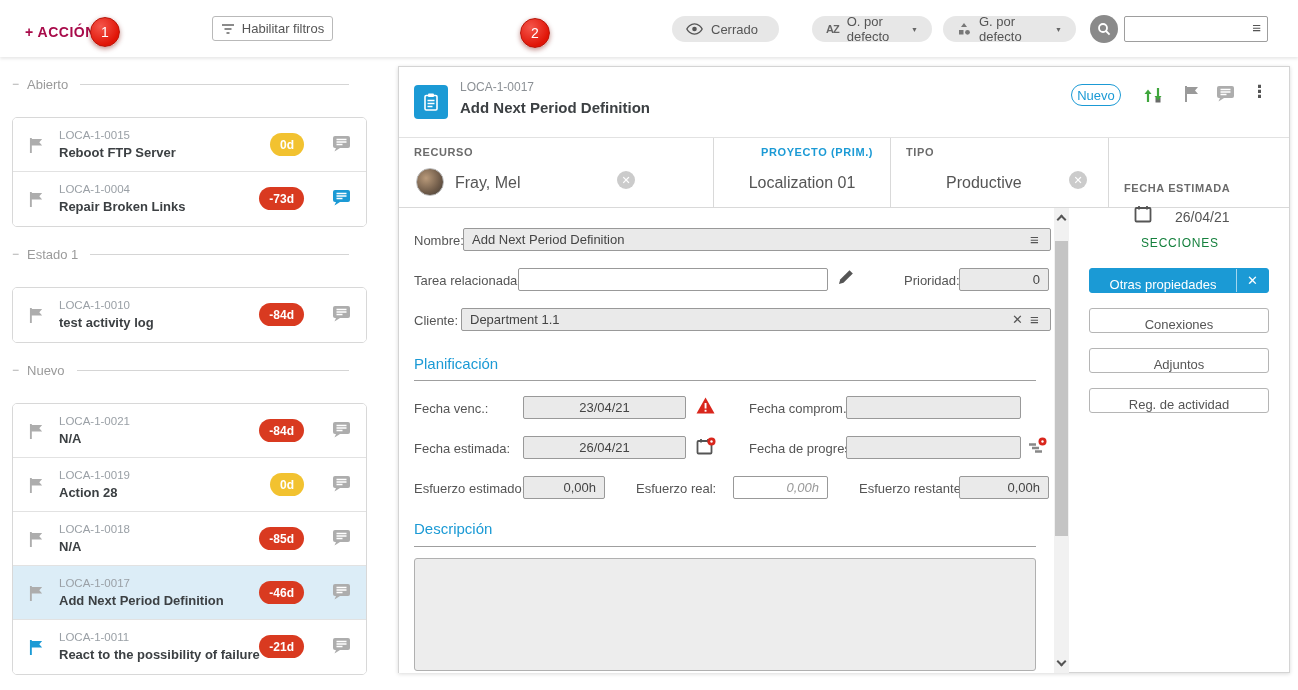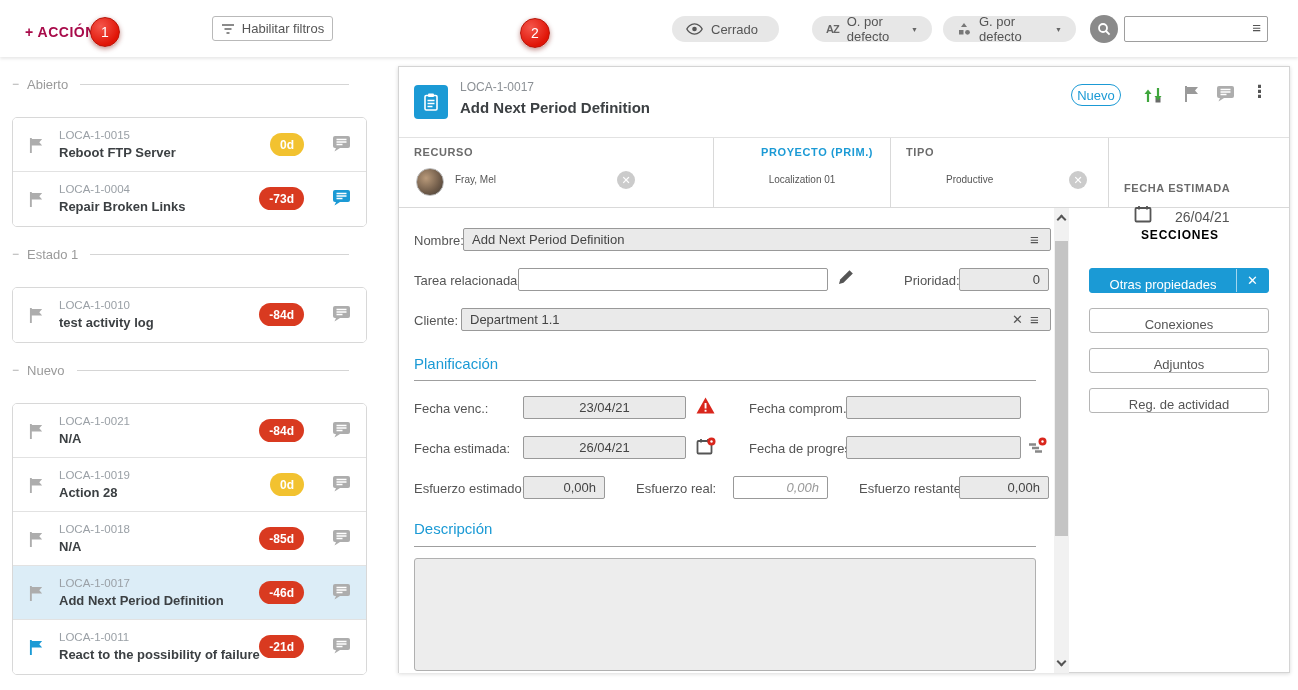--- a/index.html
+++ b/index.html
@@ -79,21 +79,21 @@
   .f-row { position:absolute; left:0; top:71px; width:100%; height:70px; border-bottom:1px solid #d9d9d9; }
   .f-cell { position:absolute; top:0; height:70px; border-right:1px solid #d9d9d9; }
   .f-cell:last-child { border-right:none;margin-top:36px; }
   .fc-recurso { left:0; width:315px; } .fc-proyecto { left:315px; width:177px; }
   .fc-tipo { left:492px; width:218px; } .fc-fecha { left:710px; width:182px; }
   .f-label { position:absolute; left:15px; top:8px; font-size:11px; font-weight:bold; letter-spacing:.6px;
     color:#6b6b6b; text-transform:uppercase; }
   .f-label.blue { color:var(--accent-blue);padding-left:32px; }
   .avatar { position:absolute; left:17px; top:30px; width:28px; height:28px; border-radius:50%;
     border:1px solid #bbb; background:radial-gradient(circle at 35% 35%, #b99a7a, #6e5a48 60%, #3f3a35); }
-  .f-value { position:absolute; font-size:10px; color:#555; }
+  .f-value { position:absolute; font-size:16px; color:#555; }
   .clear-x { position:absolute; width:18px; height:18px; border-radius:50%; background:#cbcbcb;
     color:#fff; font-size:11px; display:flex; align-items:center; justify-content:center; cursor:pointer; }
 
   
   .d-body { position:absolute; left:0; top:141px; width:100%; height:465px; }
   .form-area { position:absolute; left:0; top:0; width:655px; height:465px; background:#fff; }
   .lbl { position:absolute; font-size:13px; color:#555; }
   .inp { position:absolute; height:23px; border:1px solid #999; border-radius:2px; font-size:13px;
     color:#444; padding:0 8px; outline:none; background:#fff;
     font-family:"Liberation Sans","DejaVu Sans",sans-serif; }
@@ -109,22 +109,22 @@
   
   .sbar { position:absolute; left:655px; top:0; width:15px; height:465px; background:#f1f1f1; }
   .sbar .thumb { position:absolute; left:1px; top:33px; width:13px; height:295px; background:#c4c4c4; cursor:pointer; }
   .chev { position:absolute; left:4px; width:7px; height:7px; border-right:2px solid #555;
     border-bottom:2px solid #555; cursor:pointer; }
   .chev.up { top:8px; transform:rotate(-135deg); }
   .chev.down { bottom:8px; transform:rotate(45deg); }
 
   
   .sections { position:absolute; left:670px; top:0; width:222px; height:465px; }
-  .sections .s-head { position:absolute; top:20px; width:100%; text-align:center; font-size:12px;
-    letter-spacing:.8px; color:#000000; font-weight:bold; }
+  .sections .s-head { position:absolute; top:28px; width:100%; text-align:center; font-size:12px;
+    letter-spacing:.8px; color:#15803d; font-weight:normal; }
   .s-btn { position:absolute; left:20px; width:180px; height:25px; border:1px solid #b5b5b5; border-radius:3px;
     background:#fff; font-size:13px; color:#555; display:flex; align-items:flex-end; justify-content:center;
     cursor:pointer; font-family:inherit; }
   .s-btn.active { background:var(--accent-blue); border-color:var(--accent-blue); color:#fff; padding:0; }
   .s-btn.active .s-cap { flex:1; text-align:center; }
   .s-btn.active .s-close { width:32px; height:100%; border-left:1px solid rgba(255,255,255,.6);
     display:flex; align-items:center; justify-content:center; font-size:13px; cursor:pointer; }
   .pos-active { top:60px; } .pos-0 { top:100px; } .pos-1 { top:140px; } .pos-2 { top:180px; }
 
   .warn-ic { cursor:default; }

